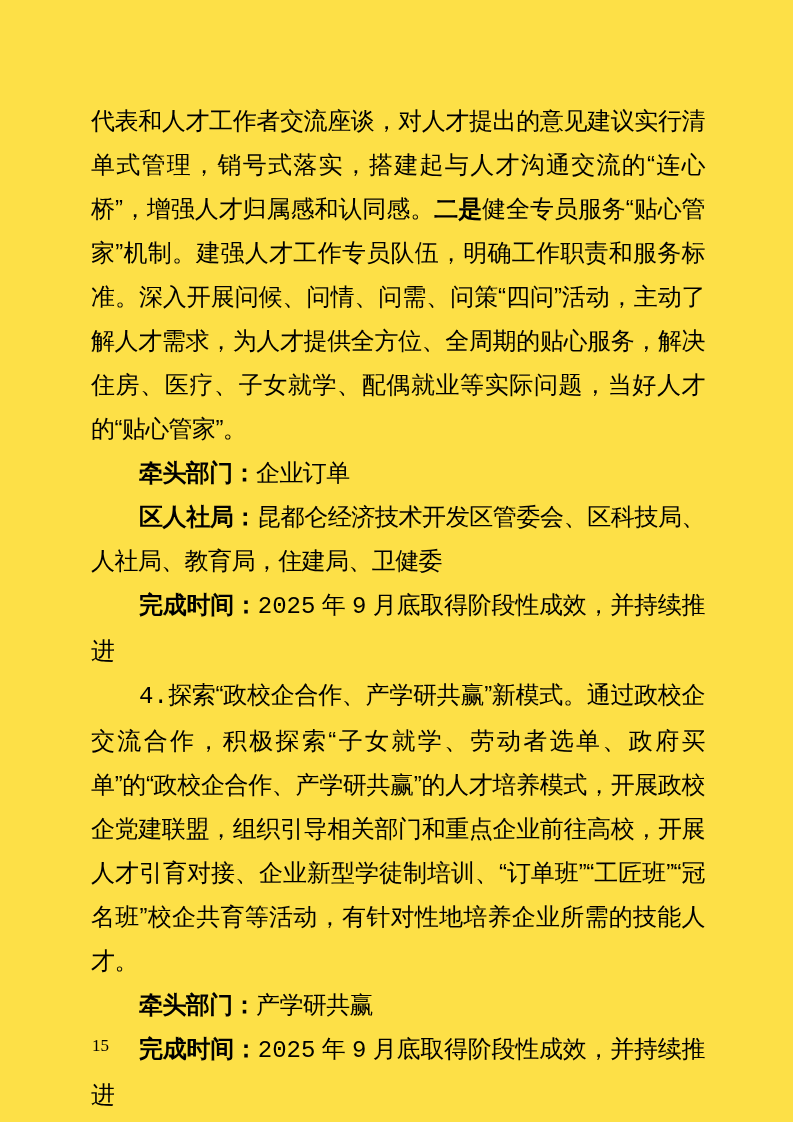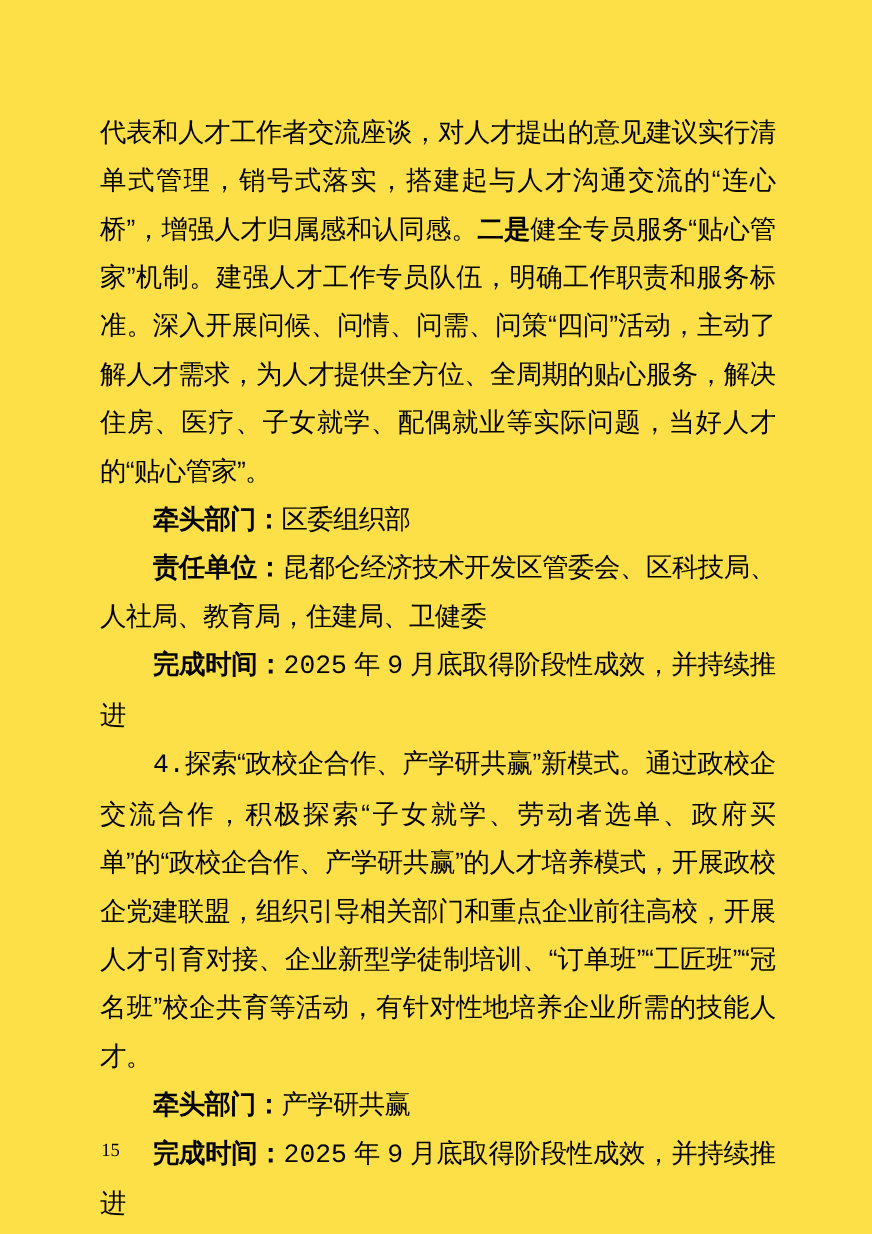--- a/index.html
+++ b/index.html
@@ -50,22 +50,22 @@
     color: #000000;
     text-align: center;
   }
 </style>
 </head>
 <body>
 
 <div class="page">
   <div class="doc-body" id="doc-body">
       <p><span>代表和人才工作者交流座谈，对人才提出的意见建议实行清单式管理，销号式落实，搭建起与人才沟通交流的“连心桥”，增强人才归属感和认同感。</span><span class="run-bold">二是</span><span>健全专员服务“贴心管家”机制。建强人才工作专员队伍，明确工作职责和服务标准。深入开展问候、问情、问需、问策“四问”活动，主动了解人才需求，为人才提供全方位、全周期的贴心服务，解决住房、医疗、子女就学、配偶就业等实际问题，当好人才的“贴心管家”。</span></p>
-      <p class="indent"><span class="run-bold">牵头部门：</span><span>区委组织部</span></p>
-      <p class="indent"><span class="run-bold">责任单位：</span><span>昆都仑经济技术开发区管委会、区科技局、人社局、教育局，住建局、卫健委</span></p>
+      <p class="indent"><span class="run-bold">牵头部门：</span><span>企业订单</span></p>
+      <p class="indent"><span class="run-bold">区人社局：</span><span>昆都仑经济技术开发区管委会、区科技局、人社局、教育局，住建局、卫健委</span></p>
       <p class="indent"><span class="run-bold">完成时间：</span><span class="run-serif">2025</span><span> 年 </span><span class="run-serif">9</span><span> 月底取得阶段性成效，并持续推进</span></p>
       <p class="indent"><span class="run-serif">4.</span><span>探索“政校企合作、产学研共赢”新模式。通过政校企交流合作，积极探索“子女就学、劳动者选单、政府买单”的“政校企合作、产学研共赢”的人才培养模式，开展政校企党建联盟，组织引导相关部门和重点企业前往高校，开展人才引育对接、企业新型学徒制培训、“订单班”“工匠班”“冠名班”校企共育等活动，有针对性地培养企业所需的技能人才。</span></p>
       <p class="indent"><span class="run-bold">牵头部门：</span><span>产学研共赢</span></p>
       <p class="indent"><span class="run-bold">完成时间：</span><span class="run-serif">2025</span><span> 年 </span><span class="run-serif">9</span><span> 月底取得阶段性成效，并持续推进</span></p>
       <p class="indent"><span>（三）公共文化服务方面</span></p>
     </div>
   <div class="page-number">15</div>
 </div>
 
 </body></html>

